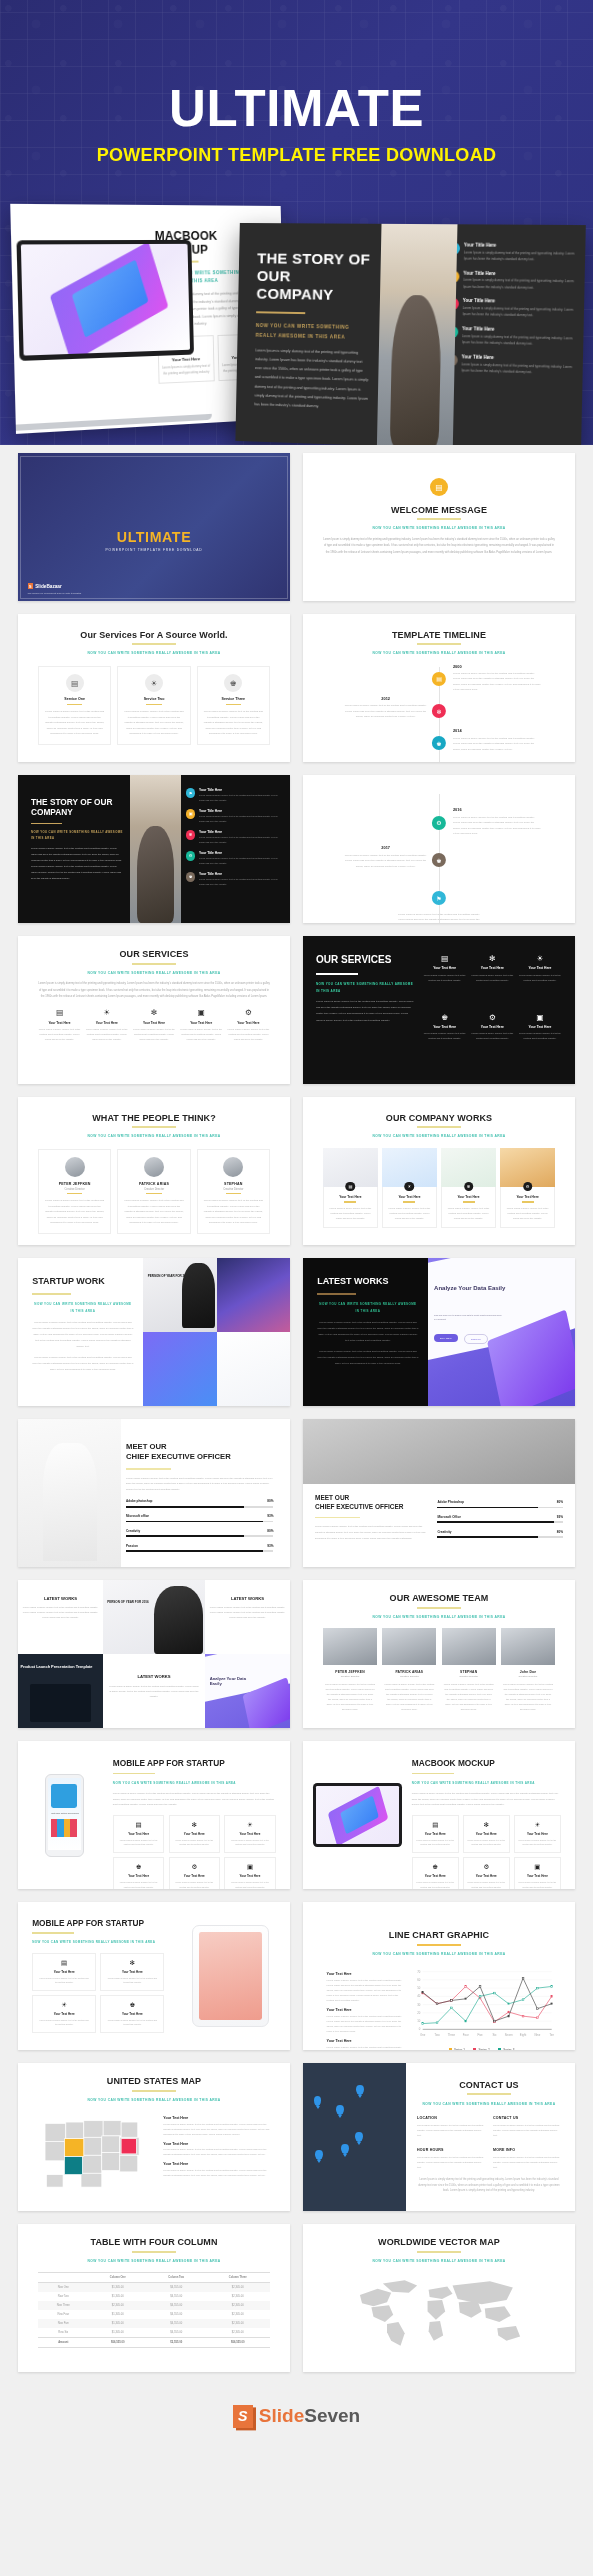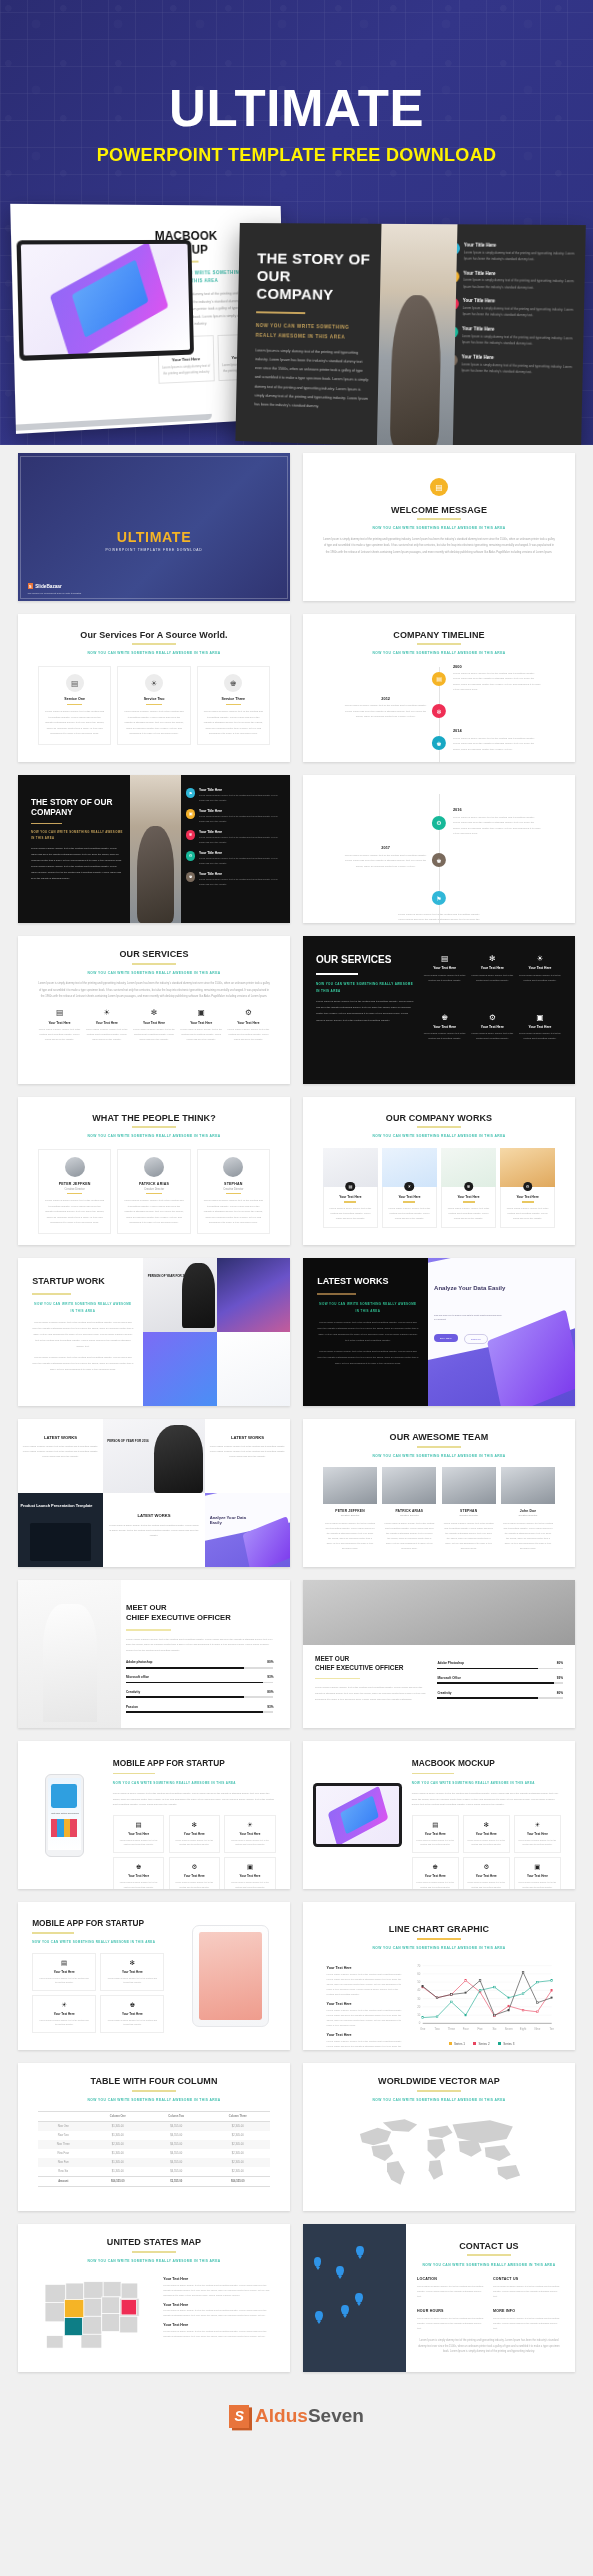--- a/index.html
+++ b/index.html
@@ -448,21 +448,21 @@
               <div class="c3t">Service Three</div>
               <div class="c3r"></div>
               <div class="c3b">Lorem Ipsum is simply dummy text of the printing and typesetting industry. Lorem Ipsum has been the industry's standard dummy text ever since the 1500s, when an unknown printer took a galley of type and scrambled it to make a type specimen book.</div>
             </div>
           </div>
       </div>
     </div>
 
     <div class="slide">
       <div class="pad">
-        <div class="s-title">COMPANY TIMELINE</div>
+        <div class="s-title">TEMPLATE TIMELINE</div>
         <div class="s-rule"></div>
         <div class="s-kick">NOW YOU CAN WRITE SOMETHING REALLY AWESOME IN THIS AREA</div>
         <div class="tl" id="timeline-a">
           <div class="tl-line"></div>
         <div class="tl-node" style="top:4.7px;background:#f5b426">▤</div>
             <div class="tl-txt" style="left:56%;top:-3.6px;">
               <div class="tl-year">2000</div>
               <div class="tl-b">Lorem Ipsum is simply dummy text of the printing and typesetting industry. Lorem Ipsum has been the industry's standard dummy text ever since the 1500s, when an unknown printer took a galley of type and scrambled it to make a type specimen book.</div>
             </div>
             <div class="tl-node" style="top:37px;background:#ef2e55">✻</div>
@@ -755,88 +755,20 @@
                       transform:rotate(-12deg);border-radius:0 0 24px 0;"></div>
           <div style="position:absolute;left:6px;top:26px;font-size:6px;font-weight:700;color:#3b3561;line-height:1.35;width:52%;">Analyze Your Data Easily</div>
           <div style="position:absolute;left:6px;top:55px;font-size:2.1px;color:#7d7a96;line-height:2;width:46%;">This app helps you to analyze your data to create charts and design work in a moment!</div>
           <div style="position:absolute;left:6px;top:76px;padding:2.4px 6px;background:#6d5ce0;color:#fff;
                       font-size:2.4px;border-radius:5.3px;">BUY NOW</div>
           <div style="position:absolute;left:36px;top:76px;padding:2.4px 6px;border:0.6px solid #cfcbe8;color:#6d5ce0;
                       font-size:2.4px;border-radius:5.3px;">SIGN UP</div>
           <div style="position:absolute;right:-2.4px;bottom:4.7px;width:58%;height:52%;
                       background:linear-gradient(140deg,#a78bfa,#7c3aed);transform:rotate(-22deg) skewX(-10deg);border-radius:3.6px;"></div>
         </div>
-      </div>
-    </div>
-  </div>
-
-  <div class="row">
-    <div class="slide">
-      <div style="display:grid;grid-template-columns:1fr 1.2fr 1fr;grid-template-rows:1fr 1fr;height:100%;">
-        <div style="padding:15.4px 4.7px 0;text-align:center;">
-          <div style="font-size:4.2px;font-weight:800;">LATEST WORKS</div>
-          <div class="tiny" style="margin-top:4.7px;font-size:2.3px;">Lorem Ipsum is simply dummy text of the printing and typesetting industry. Lorem Ipsum is simply dummy text of the printing and typesetting industry. Lorem Ipsum has been the industry.</div>
-        </div>
-        <div style="background:linear-gradient(160deg,#f6f6f8,#e6e7ec);position:relative;">
-          <div style="position:absolute;left:4.2px;top:20px;font-size:3px;font-weight:800;">PERSON OF YEAR FOR 2016</div>
-          <div style="position:absolute;right:2.4px;top:6px;width:48%;height:92%;
-                      background:linear-gradient(160deg,#3a3a3a,#141414);border-radius:42% 42% 6% 6%;"></div>
-        </div>
-        <div style="padding:15.4px 4.7px 0;text-align:center;">
-          <div style="font-size:4.2px;font-weight:800;">LATEST WORKS</div>
-          <div class="tiny" style="margin-top:4.7px;font-size:2.3px;">Lorem Ipsum is simply dummy text of the printing and typesetting industry. Lorem Ipsum is simply dummy text of the printing and typesetting industry. Lorem Ipsum has been the industry.</div>
-        </div>
-        <div style="background:#1b2430;position:relative;">
-          <div style="position:absolute;left:2.4px;top:9.5px;font-size:3.9px;font-weight:700;color:#fff;">Product Launch Presentation Template</div>
-          <div style="position:absolute;left:14%;bottom:6px;width:72%;height:52%;background:#0e1620;border-radius:1.8px;"></div>
-        </div>
-        <div style="padding:20px 6px 0;text-align:center;">
-          <div style="font-size:4.2px;font-weight:800;">LATEST WORKS</div>
-          <div class="tiny" style="margin-top:4.7px;font-size:2.3px;">Lorem Ipsum is simply dummy text of the printing and typesetting industry. Lorem Ipsum is simply dummy text of the printing and typesetting industry. Lorem Ipsum has been the industry.</div>
-        </div>
-        <div style="background:linear-gradient(150deg,#8b7bf0,#6d5ce0);position:relative;overflow:hidden;">
-          <div style="position:absolute;left:-10%;top:-8%;width:120%;height:60%;background:#fbfbff;transform:rotate(-12deg);"></div>
-          <div style="position:absolute;left:4.7px;top:21.4px;font-size:4.2px;font-weight:700;color:#3b3561;line-height:1.35;width:50%;">Analyze Your Data Easily</div>
-          <div style="position:absolute;right:-2.4px;bottom:2.4px;width:56%;height:54%;
-                      background:linear-gradient(140deg,#a78bfa,#7c3aed);transform:rotate(-22deg) skewX(-10deg);border-radius:3px;"></div>
-        </div>
-      </div>
-    </div>
-
-    <div class="slide">
-      <div class="pad" style="padding-top:13px;">
-        <div class="s-title">OUR AWESOME TEAM</div>
-        <div class="s-rule"></div>
-        <div class="s-kick">NOW YOU CAN WRITE SOMETHING REALLY AWESOME IN THIS AREA</div>
-        <div class="team4" id="team-grid">
-            <div class="tm">
-              <div class="tm-img"></div>
-              <div class="tm-n">PETER JEFFKEN</div>
-              <div class="tm-r">Creative Director</div>
-              <div class="tm-b">Lorem Ipsum is simply dummy text of the printing and typesetting industry. Lorem Ipsum has been the industry's standard dummy text ever since the 1500s, when an unknown printer took a galley of type and scrambled it to make a type specimen book.</div>
-            </div>
-            <div class="tm">
-              <div class="tm-img"></div>
-              <div class="tm-n">PATRICK ARIAS</div>
-              <div class="tm-r">Creative Director</div>
-              <div class="tm-b">Lorem Ipsum is simply dummy text of the printing and typesetting industry. Lorem Ipsum has been the industry's standard dummy text ever since the 1500s, when an unknown printer took a galley of type and scrambled it to make a type specimen book.</div>
-            </div>
-            <div class="tm">
-              <div class="tm-img"></div>
-              <div class="tm-n">STEPHAN</div>
-              <div class="tm-r">Creative Director</div>
-              <div class="tm-b">Lorem Ipsum is simply dummy text of the printing and typesetting industry. Lorem Ipsum has been the industry's standard dummy text ever since the 1500s, when an unknown printer took a galley of type and scrambled it to make a type specimen book.</div>
-            </div>
-            <div class="tm">
-              <div class="tm-img"></div>
-              <div class="tm-n">John Doe</div>
-              <div class="tm-r">Creative Director</div>
-              <div class="tm-b">Lorem Ipsum is simply dummy text of the printing and typesetting industry. Lorem Ipsum has been the industry's standard dummy text ever since the 1500s, when an unknown printer took a galley of type and scrambled it to make a type specimen book.</div>
-            </div>
-          </div>
       </div>
     </div>
   </div>
 
   <div class="row">
     <div class="slide">
       <div class="ceo">
         <div class="ceo-img">
           <div style="position:absolute;left:24%;top:16%;width:52%;height:80%;
                       background:linear-gradient(170deg,#fdfdfd,#e7e7e7);border-radius:36% 36% 0 0;"></div>
@@ -925,20 +857,88 @@
                 <div class="skill-fill" style="width:80%"></div>
               </div>
             </div>
           </div>
       </div>
     </div>
   </div>
 
   <div class="row">
     <div class="slide">
+      <div style="display:grid;grid-template-columns:1fr 1.2fr 1fr;grid-template-rows:1fr 1fr;height:100%;">
+        <div style="padding:15.4px 4.7px 0;text-align:center;">
+          <div style="font-size:4.2px;font-weight:800;">LATEST WORKS</div>
+          <div class="tiny" style="margin-top:4.7px;font-size:2.3px;">Lorem Ipsum is simply dummy text of the printing and typesetting industry. Lorem Ipsum is simply dummy text of the printing and typesetting industry. Lorem Ipsum has been the industry.</div>
+        </div>
+        <div style="background:linear-gradient(160deg,#f6f6f8,#e6e7ec);position:relative;">
+          <div style="position:absolute;left:4.2px;top:20px;font-size:3px;font-weight:800;">PERSON OF YEAR FOR 2016</div>
+          <div style="position:absolute;right:2.4px;top:6px;width:48%;height:92%;
+                      background:linear-gradient(160deg,#3a3a3a,#141414);border-radius:42% 42% 6% 6%;"></div>
+        </div>
+        <div style="padding:15.4px 4.7px 0;text-align:center;">
+          <div style="font-size:4.2px;font-weight:800;">LATEST WORKS</div>
+          <div class="tiny" style="margin-top:4.7px;font-size:2.3px;">Lorem Ipsum is simply dummy text of the printing and typesetting industry. Lorem Ipsum is simply dummy text of the printing and typesetting industry. Lorem Ipsum has been the industry.</div>
+        </div>
+        <div style="background:#1b2430;position:relative;">
+          <div style="position:absolute;left:2.4px;top:9.5px;font-size:3.9px;font-weight:700;color:#fff;">Product Launch Presentation Template</div>
+          <div style="position:absolute;left:14%;bottom:6px;width:72%;height:52%;background:#0e1620;border-radius:1.8px;"></div>
+        </div>
+        <div style="padding:20px 6px 0;text-align:center;">
+          <div style="font-size:4.2px;font-weight:800;">LATEST WORKS</div>
+          <div class="tiny" style="margin-top:4.7px;font-size:2.3px;">Lorem Ipsum is simply dummy text of the printing and typesetting industry. Lorem Ipsum is simply dummy text of the printing and typesetting industry. Lorem Ipsum has been the industry.</div>
+        </div>
+        <div style="background:linear-gradient(150deg,#8b7bf0,#6d5ce0);position:relative;overflow:hidden;">
+          <div style="position:absolute;left:-10%;top:-8%;width:120%;height:60%;background:#fbfbff;transform:rotate(-12deg);"></div>
+          <div style="position:absolute;left:4.7px;top:21.4px;font-size:4.2px;font-weight:700;color:#3b3561;line-height:1.35;width:50%;">Analyze Your Data Easily</div>
+          <div style="position:absolute;right:-2.4px;bottom:2.4px;width:56%;height:54%;
+                      background:linear-gradient(140deg,#a78bfa,#7c3aed);transform:rotate(-22deg) skewX(-10deg);border-radius:3px;"></div>
+        </div>
+      </div>
+    </div>
+
+    <div class="slide">
+      <div class="pad" style="padding-top:13px;">
+        <div class="s-title">OUR AWESOME TEAM</div>
+        <div class="s-rule"></div>
+        <div class="s-kick">NOW YOU CAN WRITE SOMETHING REALLY AWESOME IN THIS AREA</div>
+        <div class="team4" id="team-grid">
+            <div class="tm">
+              <div class="tm-img"></div>
+              <div class="tm-n">PETER JEFFKEN</div>
+              <div class="tm-r">Creative Director</div>
+              <div class="tm-b">Lorem Ipsum is simply dummy text of the printing and typesetting industry. Lorem Ipsum has been the industry's standard dummy text ever since the 1500s, when an unknown printer took a galley of type and scrambled it to make a type specimen book.</div>
+            </div>
+            <div class="tm">
+              <div class="tm-img"></div>
+              <div class="tm-n">PATRICK ARIAS</div>
+              <div class="tm-r">Creative Director</div>
+              <div class="tm-b">Lorem Ipsum is simply dummy text of the printing and typesetting industry. Lorem Ipsum has been the industry's standard dummy text ever since the 1500s, when an unknown printer took a galley of type and scrambled it to make a type specimen book.</div>
+            </div>
+            <div class="tm">
+              <div class="tm-img"></div>
+              <div class="tm-n">STEPHAN</div>
+              <div class="tm-r">Creative Director</div>
+              <div class="tm-b">Lorem Ipsum is simply dummy text of the printing and typesetting industry. Lorem Ipsum has been the industry's standard dummy text ever since the 1500s, when an unknown printer took a galley of type and scrambled it to make a type specimen book.</div>
+            </div>
+            <div class="tm">
+              <div class="tm-img"></div>
+              <div class="tm-n">John Doe</div>
+              <div class="tm-r">Creative Director</div>
+              <div class="tm-b">Lorem Ipsum is simply dummy text of the printing and typesetting industry. Lorem Ipsum has been the industry's standard dummy text ever since the 1500s, when an unknown printer took a galley of type and scrambled it to make a type specimen book.</div>
+            </div>
+          </div>
+      </div>
+    </div>
+  </div>
+
+  <div class="row">
+    <div class="slide">
       <div class="mob">
         <div class="mob-img">
           <div class="phone">
             <div class="phone-s">
               <div style="position:absolute;left:3.6px;top:6px;right:3.6px;height:24px;background:#2f9fe0;border-radius:2.4px;"></div>
               <div style="position:absolute;left:3.6px;top:34px;font-size:1.8px;color:#555;">Most handy anytime and anywhere</div>
               <div style="position:absolute;left:3.6px;right:3.6px;bottom:13px;height:18px;
                           background:linear-gradient(90deg,#e8455f 0 24%,#2f9fe0 25% 49%,#f3b12c 50% 74%,#e8455f 75% 100%);"></div>
             </div>
           </div>
@@ -1069,21 +1069,21 @@
         <div style="width:44%;display:flex;align-items:center;justify-content:center;">
           <div style="width:77px;height:102px;background:linear-gradient(170deg,#fff,#f4f5f7);
                       border:1.8px solid #e6e7ea;border-radius:7.1px;position:relative;overflow:hidden;">
             <div style="position:absolute;inset:6px;background:linear-gradient(170deg,#f7cdc4,#ef9c8d);border-radius:2.4px;"></div>
           </div>
         </div>
       </div>
     </div>
 
     <div class="slide">
-      <div class="pad" style="padding-top:22px;border-radius:17px;">
+      <div class="pad" style="padding-top:28px;border-radius:17px;">
         <div class="s-title">LINE CHART GRAPHIC</div>
         <div class="s-rule" style="background:#f2c14e;"></div>
         <div class="s-kick">NOW YOU CAN WRITE SOMETHING REALLY AWESOME IN THIS AREA</div>
         <div class="chart-wrap">
           <div class="chart-l" id="chart-notes">
               <div class="cl-t">Your Text Here</div>
               <div class="cl-b">Lorem Ipsum is simply dummy text of the printing and typesetting industry. Lorem Ipsum has been the industry's standard dummy text ever since the 1500s, when an unknown printer took a galley of type and scrambled it to make a type specimen book. Lorem Ipsum is simply dummy text of the printing and typesetting industry.</div>
               <div class="cl-t">Your Text Here</div>
               <div class="cl-b">Lorem Ipsum is simply dummy text of the printing and typesetting industry. Lorem Ipsum has been the industry's standard dummy text ever since the 1500s, when an unknown printer took a galley of type and scrambled it to make a type specimen book.</div>
               <div class="cl-t">Your Text Here</div>
@@ -1168,20 +1168,101 @@
               </div>
           </div>
         </div>
       </div>
     </div>
   </div>
 
   <div class="row">
     <div class="slide">
       <div class="pad" style="padding-top:13px;">
+        <div class="s-title">UNITED STATES MAP</div>
+        <div class="s-rule"></div>
+        <div class="s-kick">NOW YOU CAN WRITE SOMETHING REALLY AWESOME IN THIS AREA</div>
+        <div class="us-wrap">
+          <div class="usmap">
+            <svg viewBox="0 0 170 120" width="100%" height="83">
+              <g fill="#d6d6d6" stroke="#ffffff" stroke-width="1">
+                <rect x="8" y="18" width="30" height="26"></rect>
+                  <rect x="38" y="16" width="26" height="24"></rect>
+                <rect x="64" y="14" width="28" height="24"></rect>
+                  <rect x="92" y="14" width="26" height="22"></rect>
+                <rect x="118" y="16" width="24" height="22"></rect>
+                  <rect x="8" y="44" width="28" height="28"></rect>
+                <rect x="64" y="38" width="26" height="26"></rect>
+                  <rect x="90" y="36" width="26" height="24"></rect>
+                <rect x="116" y="38" width="28" height="26"></rect>
+                  <rect x="36" y="66" width="26" height="24"></rect>
+                <rect x="62" y="64" width="28" height="26"></rect>
+                  <rect x="90" y="60" width="26" height="26"></rect>
+                <rect x="116" y="64" width="26" height="24"></rect>
+                  <rect x="10" y="92" width="24" height="18"></rect>
+                <rect x="60" y="90" width="30" height="20"></rect>
+              </g>
+              <rect x="36" y="40" width="28" height="26" fill="#f5b426" stroke="#fff"></rect>
+              <rect x="118" y="40" width="22" height="22" fill="#ef2e55" stroke="#fff"></rect>
+              <rect x="36" y="66" width="26" height="26" fill="#0d7e86" stroke="#fff"></rect>
+            </svg>
+          </div>
+          <div class="us-right" id="us-notes">
+              <div class="us-t">Your Text Here</div>
+              <div class="us-b">Lorem Ipsum is simply dummy text of the printing and typesetting industry. Lorem Ipsum has been the industry's standard dummy text ever since the 1500s, when an unknown printer took a galley of type and scrambled it to make a type specimen book. Lorem Ipsum is simply dummy.</div>
+              <div class="us-t">Your Text Here</div>
+              <div class="us-b">Lorem Ipsum is simply dummy text of the printing and typesetting industry. Lorem Ipsum has been the industry's standard dummy text ever since the 1500s, when an unknown printer took a galley of type.</div>
+              <div class="us-t">Your Text Here</div>
+              <div class="us-b">Lorem Ipsum is simply dummy text of the printing and typesetting industry. Lorem Ipsum has been the industry's standard dummy text ever since the 1500s, when an unknown printer took a galley of type.</div>
+            </div>
+        </div>
+      </div>
+    </div>
+
+    <div class="slide">
+      <div class="contact">
+        <div class="contact-map">
+          <div class="pin" style="left:10.7px;top:33px;"></div>
+          <div class="pin" style="left:33px;top:42px;"></div>
+          <div class="pin" style="left:53px;top:21.4px;"></div>
+          <div class="pin" style="left:38px;top:81px;"></div>
+          <div class="pin" style="left:52px;top:69px;"></div>
+          <div class="pin" style="left:12px;top:87px;"></div>
+        </div>
+        <div class="contact-body">
+          <div class="s-title">CONTACT US</div>
+          <div class="s-rule"></div>
+          <div class="s-kick">NOW YOU CAN WRITE SOMETHING REALLY AWESOME IN THIS AREA</div>
+          <div class="cinfo" id="contact-blocks">
+              <div>
+                <div class="ci-t">LOCATION</div>
+                <div class="ci-b">Lorem Ipsum is simply dummy text of the printing and typesetting industry. Lorem Ipsum has been the industry's standard dummy text.</div>
+              </div>
+              <div>
+                <div class="ci-t">CONTACT US</div>
+                <div class="ci-b">Lorem Ipsum is simply dummy text of the printing and typesetting industry. Lorem Ipsum has been the industry's standard dummy text.</div>
+              </div>
+              <div>
+                <div class="ci-t">HOUR HOURS</div>
+                <div class="ci-b">Lorem Ipsum is simply dummy text of the printing and typesetting industry. Lorem Ipsum has been the industry's standard dummy text.</div>
+              </div>
+              <div>
+                <div class="ci-t">MORE INFO</div>
+                <div class="ci-b">Lorem Ipsum is simply dummy text of the printing and typesetting industry. Lorem Ipsum has been the industry's standard dummy text.</div>
+              </div>
+            </div>
+          <div class="tiny" style="margin-top:7.1px;text-align:center;">Lorem Ipsum is simply dummy text of the printing and typesetting industry. Lorem Ipsum has been the industry's standard dummy text ever since the 1500s, when an unknown printer took a galley of type and scrambled it to make a type specimen book. Lorem Ipsum is simply dummy text of the printing and typesetting industry.</div>
+        </div>
+      </div>
+    </div>
+  </div>
+
+  <div class="row">
+    <div class="slide">
+      <div class="pad" style="padding-top:13px;">
         <div class="s-title">TABLE WITH FOUR COLUMN</div>
         <div class="s-rule"></div>
         <div class="s-kick">NOW YOU CAN WRITE SOMETHING REALLY AWESOME IN THIS AREA</div>
         <table>
           <thead>
               <tr id="tbl-head">
                 <th></th>
                 <th>Column One</th>
                 <th>Column Two</th>
                 <th>Column Three</th>
@@ -1255,102 +1336,21 @@
               <path d="M196 26 L268 18 L312 30 L300 54 L252 62 L206 52 Z"></path>
               <path d="M208 58 L244 56 L252 76 L232 88 L210 78 Z"></path>
               <path d="M258 70 L296 66 L308 84 L286 96 L260 88 Z"></path>
               <path d="M282 108 L318 104 L326 124 L300 132 L284 122 Z"></path>
             </g>
           </svg>
         </div>
       </div>
     </div>
   </div>
-
-  <div class="row">
-    <div class="slide">
-      <div class="pad" style="padding-top:13px;">
-        <div class="s-title">UNITED STATES MAP</div>
-        <div class="s-rule"></div>
-        <div class="s-kick">NOW YOU CAN WRITE SOMETHING REALLY AWESOME IN THIS AREA</div>
-        <div class="us-wrap">
-          <div class="usmap">
-            <svg viewBox="0 0 170 120" width="100%" height="83">
-              <g fill="#d6d6d6" stroke="#ffffff" stroke-width="1">
-                <rect x="8" y="18" width="30" height="26"></rect>
-                  <rect x="38" y="16" width="26" height="24"></rect>
-                <rect x="64" y="14" width="28" height="24"></rect>
-                  <rect x="92" y="14" width="26" height="22"></rect>
-                <rect x="118" y="16" width="24" height="22"></rect>
-                  <rect x="8" y="44" width="28" height="28"></rect>
-                <rect x="64" y="38" width="26" height="26"></rect>
-                  <rect x="90" y="36" width="26" height="24"></rect>
-                <rect x="116" y="38" width="28" height="26"></rect>
-                  <rect x="36" y="66" width="26" height="24"></rect>
-                <rect x="62" y="64" width="28" height="26"></rect>
-                  <rect x="90" y="60" width="26" height="26"></rect>
-                <rect x="116" y="64" width="26" height="24"></rect>
-                  <rect x="10" y="92" width="24" height="18"></rect>
-                <rect x="60" y="90" width="30" height="20"></rect>
-              </g>
-              <rect x="36" y="40" width="28" height="26" fill="#f5b426" stroke="#fff"></rect>
-              <rect x="118" y="40" width="22" height="22" fill="#ef2e55" stroke="#fff"></rect>
-              <rect x="36" y="66" width="26" height="26" fill="#0d7e86" stroke="#fff"></rect>
-            </svg>
-          </div>
-          <div class="us-right" id="us-notes">
-              <div class="us-t">Your Text Here</div>
-              <div class="us-b">Lorem Ipsum is simply dummy text of the printing and typesetting industry. Lorem Ipsum has been the industry's standard dummy text ever since the 1500s, when an unknown printer took a galley of type and scrambled it to make a type specimen book. Lorem Ipsum is simply dummy.</div>
-              <div class="us-t">Your Text Here</div>
-              <div class="us-b">Lorem Ipsum is simply dummy text of the printing and typesetting industry. Lorem Ipsum has been the industry's standard dummy text ever since the 1500s, when an unknown printer took a galley of type.</div>
-              <div class="us-t">Your Text Here</div>
-              <div class="us-b">Lorem Ipsum is simply dummy text of the printing and typesetting industry. Lorem Ipsum has been the industry's standard dummy text ever since the 1500s, when an unknown printer took a galley of type.</div>
-            </div>
-        </div>
-      </div>
-    </div>
-
-    <div class="slide">
-      <div class="contact">
-        <div class="contact-map">
-          <div class="pin" style="left:10.7px;top:33px;"></div>
-          <div class="pin" style="left:33px;top:42px;"></div>
-          <div class="pin" style="left:53px;top:21.4px;"></div>
-          <div class="pin" style="left:38px;top:81px;"></div>
-          <div class="pin" style="left:52px;top:69px;"></div>
-          <div class="pin" style="left:12px;top:87px;"></div>
-        </div>
-        <div class="contact-body">
-          <div class="s-title">CONTACT US</div>
-          <div class="s-rule"></div>
-          <div class="s-kick">NOW YOU CAN WRITE SOMETHING REALLY AWESOME IN THIS AREA</div>
-          <div class="cinfo" id="contact-blocks">
-              <div>
-                <div class="ci-t">LOCATION</div>
-                <div class="ci-b">Lorem Ipsum is simply dummy text of the printing and typesetting industry. Lorem Ipsum has been the industry's standard dummy text.</div>
-              </div>
-              <div>
-                <div class="ci-t">CONTACT US</div>
-                <div class="ci-b">Lorem Ipsum is simply dummy text of the printing and typesetting industry. Lorem Ipsum has been the industry's standard dummy text.</div>
-              </div>
-              <div>
-                <div class="ci-t">HOUR HOURS</div>
-                <div class="ci-b">Lorem Ipsum is simply dummy text of the printing and typesetting industry. Lorem Ipsum has been the industry's standard dummy text.</div>
-              </div>
-              <div>
-                <div class="ci-t">MORE INFO</div>
-                <div class="ci-b">Lorem Ipsum is simply dummy text of the printing and typesetting industry. Lorem Ipsum has been the industry's standard dummy text.</div>
-              </div>
-            </div>
-          <div class="tiny" style="margin-top:7.1px;text-align:center;">Lorem Ipsum is simply dummy text of the printing and typesetting industry. Lorem Ipsum has been the industry's standard dummy text ever since the 1500s, when an unknown printer took a galley of type and scrambled it to make a type specimen book. Lorem Ipsum is simply dummy text of the printing and typesetting industry.</div>
-        </div>
-      </div>
-    </div>
-  </div>
 </div>
 
 <div class="footer">
   <div class="logo-box">S</div>
   <div class="logo-txt">
-    <span class="a">Aldus</span><span class="b">Seven</span>
+    <span class="a">Slide</span><span class="b">Seven</span>
   </div>
 </div>
 
 
 </body></html>

